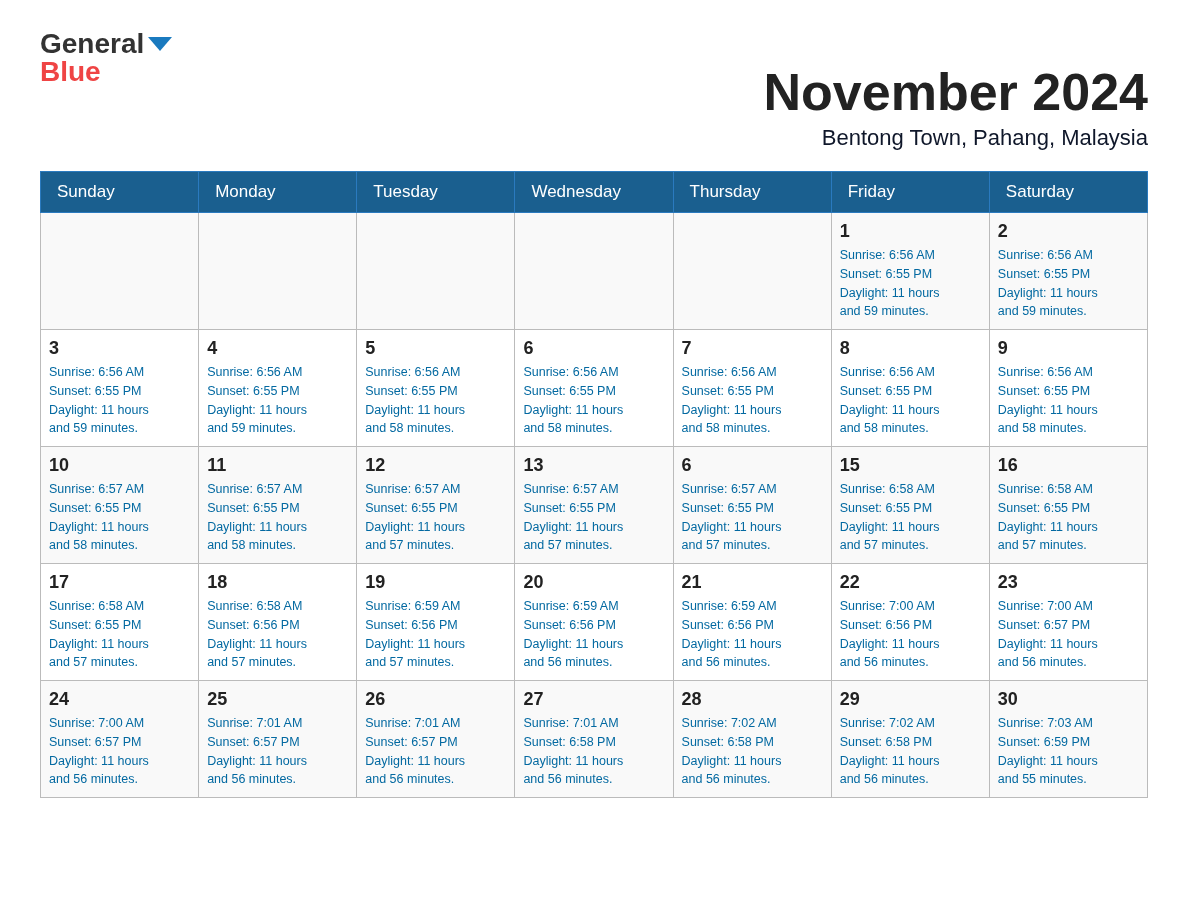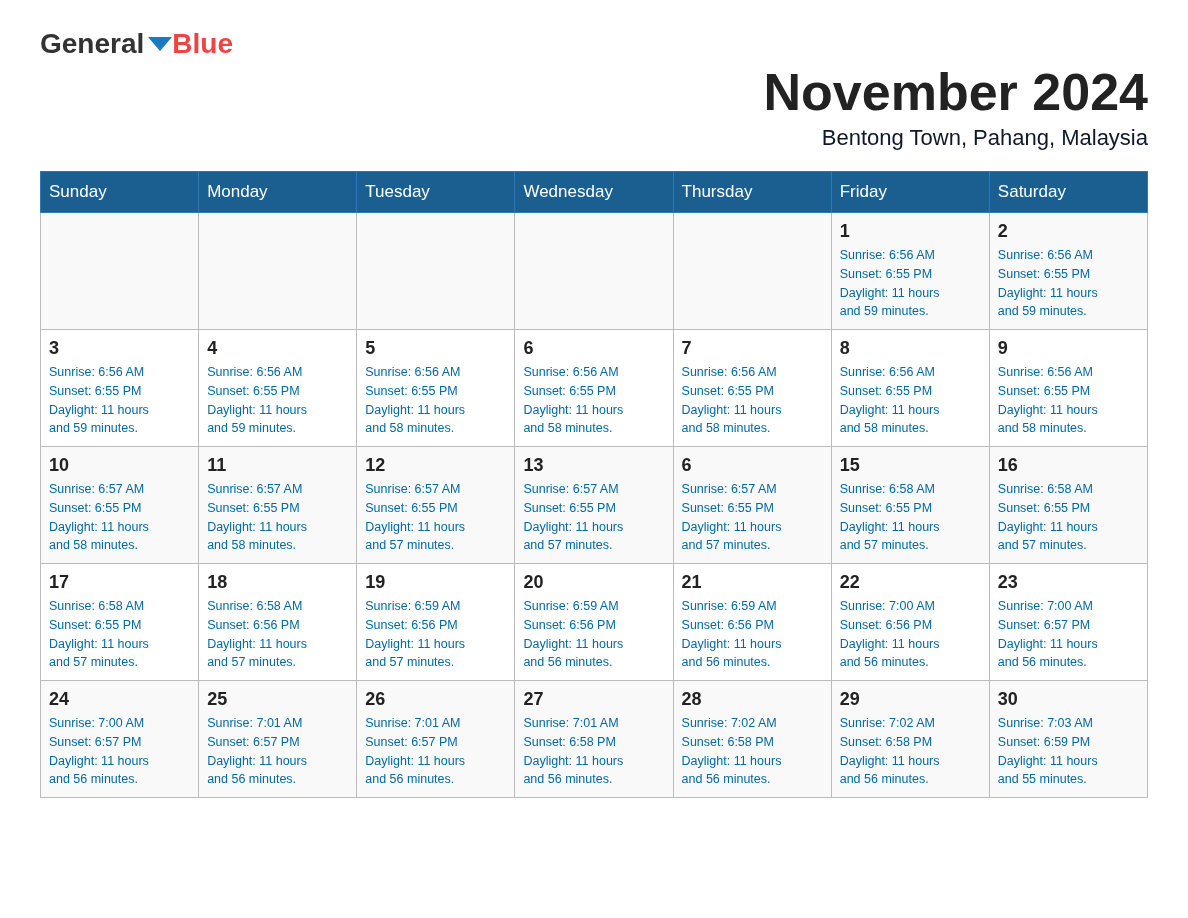--- a/index.html
+++ b/index.html
@@ -11,21 +11,21 @@
       min-height: 918px;
     }
     .header {
       display: flex;
       justify-content: space-between;
       align-items: flex-start;
       margin-bottom: 20px;
     }
     .logo {
       display: flex;
-      flex-direction: row;
+      flex-direction: column;
       align-items: flex-start;
     }
     .logo-general {
       font-size: 28px;
       font-weight: bold;
       color: #333;
       line-height: 1;
     }
     .logo-blue {
       font-size: 28px;
@@ -65,21 +65,21 @@
     .calendar {
       width: 100%;
       border-collapse: collapse;
       border: 1px solid #aaa;
     }
     .calendar th {
       background: #1a5f8f;
       color: #fff;
       font-size: 17px;
       font-weight: normal;
-      padding: 10px 8px;
+      padding: 10px 16px;
       text-align: left;
       border: 1px solid #2a7abf;
     }
     .calendar td {
       vertical-align: top;
       padding: 8px 8px;
       border: 1px solid #bbb;
       width: 14.28%;
       min-height: 100px;
       font-size: 13px;

